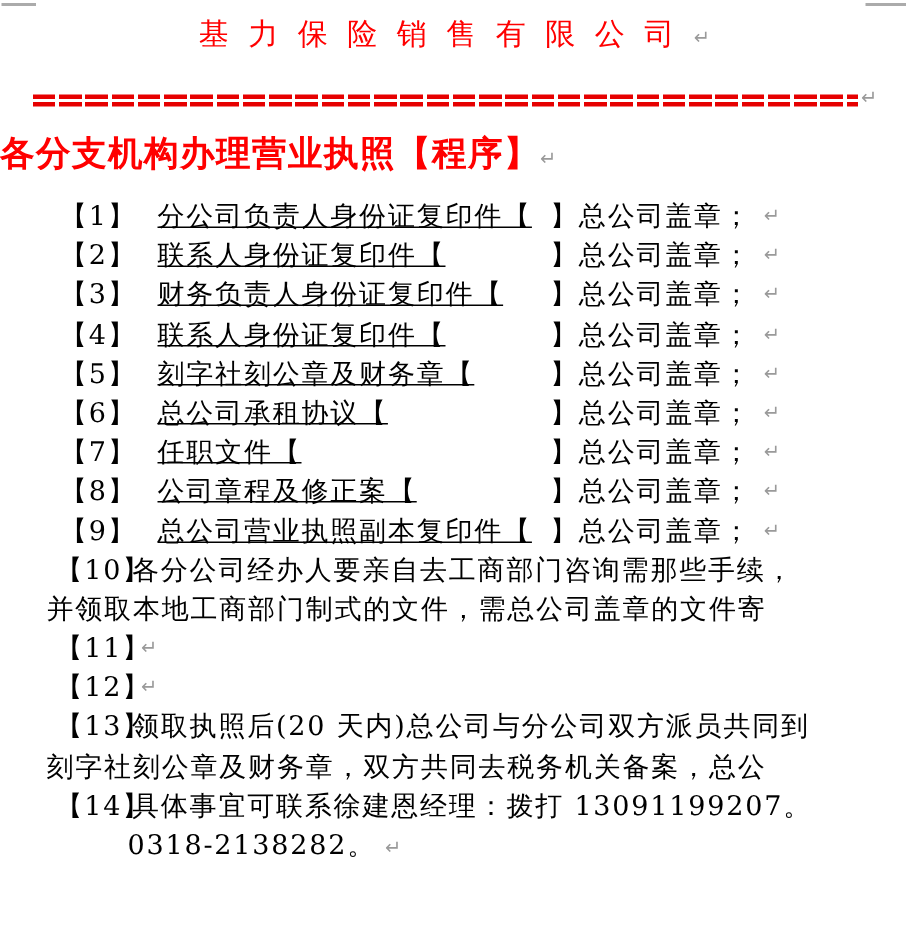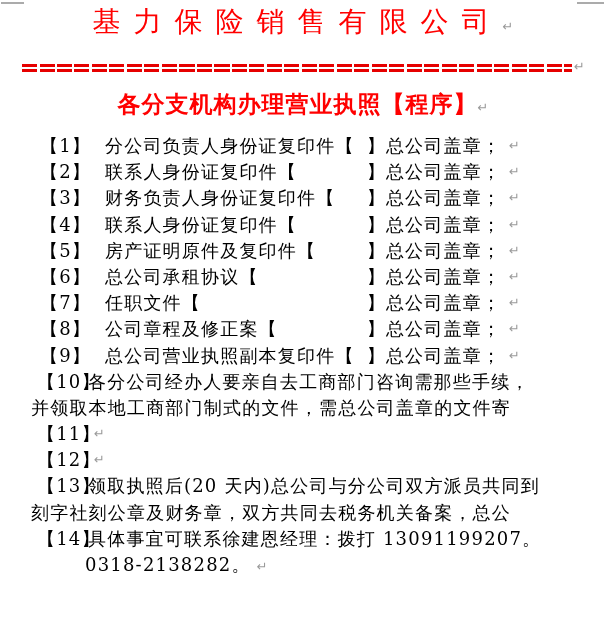--- a/index.html
+++ b/index.html
@@ -11,53 +11,53 @@
     font-family:"DejaVu Serif","Liberation Serif",serif;
     color:#000000;
   }
   
   .corner-mark { position:absolute; top:2px; height:2px; background:#ababab; }
   .corner-left { left:1px; width:23px; }
   .corner-right { right:2px; width:27px; }
 
   
   .title-row { padding-top:4px; text-align:center; line-height:36px; white-space:nowrap; }
-  .title { color:#ff0000; font-size:28px; letter-spacing:13px; }
+  .title { color:#ff0000; font-size:20px; letter-spacing:13px; }
 
   
   .pmark {
     color:#9a9a9a; font-size:13px;
     font-family:"DejaVu Sans","Liberation Sans",sans-serif;
     letter-spacing:0;
   }
 
   
   .divider-row { margin:17px 0 0 22px; display:flex; align-items:flex-end; }
   .divider-bars { width:550px; }
   .dbar {
     height:3px;
     background:repeating-linear-gradient(90deg,#e60000 0 15px,rgba(0,0,0,0) 15px 17.5px);
   }
   .dbar + .dbar { margin-top:2px; }
   .divider-row .pmark { margin-left:2px; line-height:10px; }
 
   
-  .heading-row { margin-top:18px; text-align:center; line-height:28px; white-space:nowrap; }
+  .heading-row { margin-top:18px; text-align:left; line-height:28px; white-space:nowrap; }
   .heading { color:#ff0000; font-weight:bold; font-size:23px; letter-spacing:1px; }
 
   
   .list { margin-top:11px; }
   .row {
     line-height:26.2px; height:26.2px;
     font-size:18px; letter-spacing:1.2px;
     white-space:nowrap;
   }
   .row-blank { display:flex; margin-left:40px; width:480px; }
   .row-blank .num { flex:none; width:65px; }
-  .row-blank .itext { flex:none; }
+  .row-blank .itext { flex:none;text-decoration:underline; }
   .row-blank .gap { flex:1 1 0; min-width:0; }
   .row-blank .tail { flex:none; }
   .row-blank .pmark { flex:none; margin-left:8px; }
 
   .row-first, .row-simple { display:flex; margin-left:37px; }
   .row-first .num, .row-simple .num { flex:none; width:51px; }
   .row-simple .pmark { margin-left:6px; }
 
   .row-cont { margin-left:31px; }
   .row-cont2 { margin-left:85px; }
@@ -112,21 +112,21 @@
     </div>
     <div class="row row-blank">
       <span class="num">【4】</span>
         <span class="itext">联系人身份证复印件【</span>
         <span class="gap"></span>
         <span class="tail">】总公司盖章；</span>
         <span class="pmark">↵</span>
     </div>
     <div class="row row-blank">
       <span class="num">【5】</span>
-        <span class="itext">房产证明原件及复印件【</span>
+        <span class="itext">刻字社刻公章及财务章【</span>
         <span class="gap"></span>
         <span class="tail">】总公司盖章；</span>
         <span class="pmark">↵</span>
     </div>
     <div class="row row-blank">
       <span class="num">【6】</span>
         <span class="itext">总公司承租协议【</span>
         <span class="gap"></span>
         <span class="tail">】总公司盖章；</span>
         <span class="pmark">↵</span>

